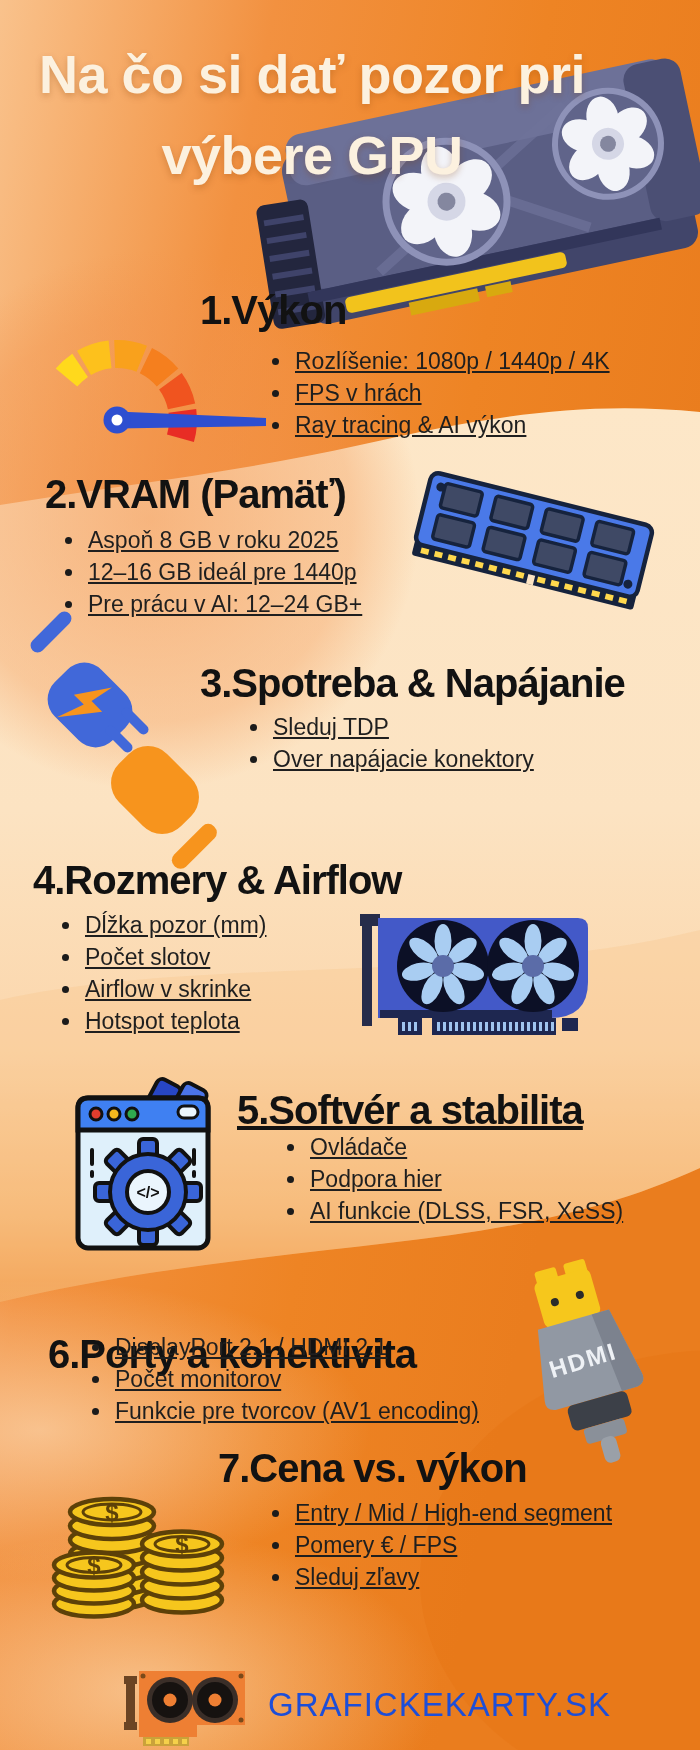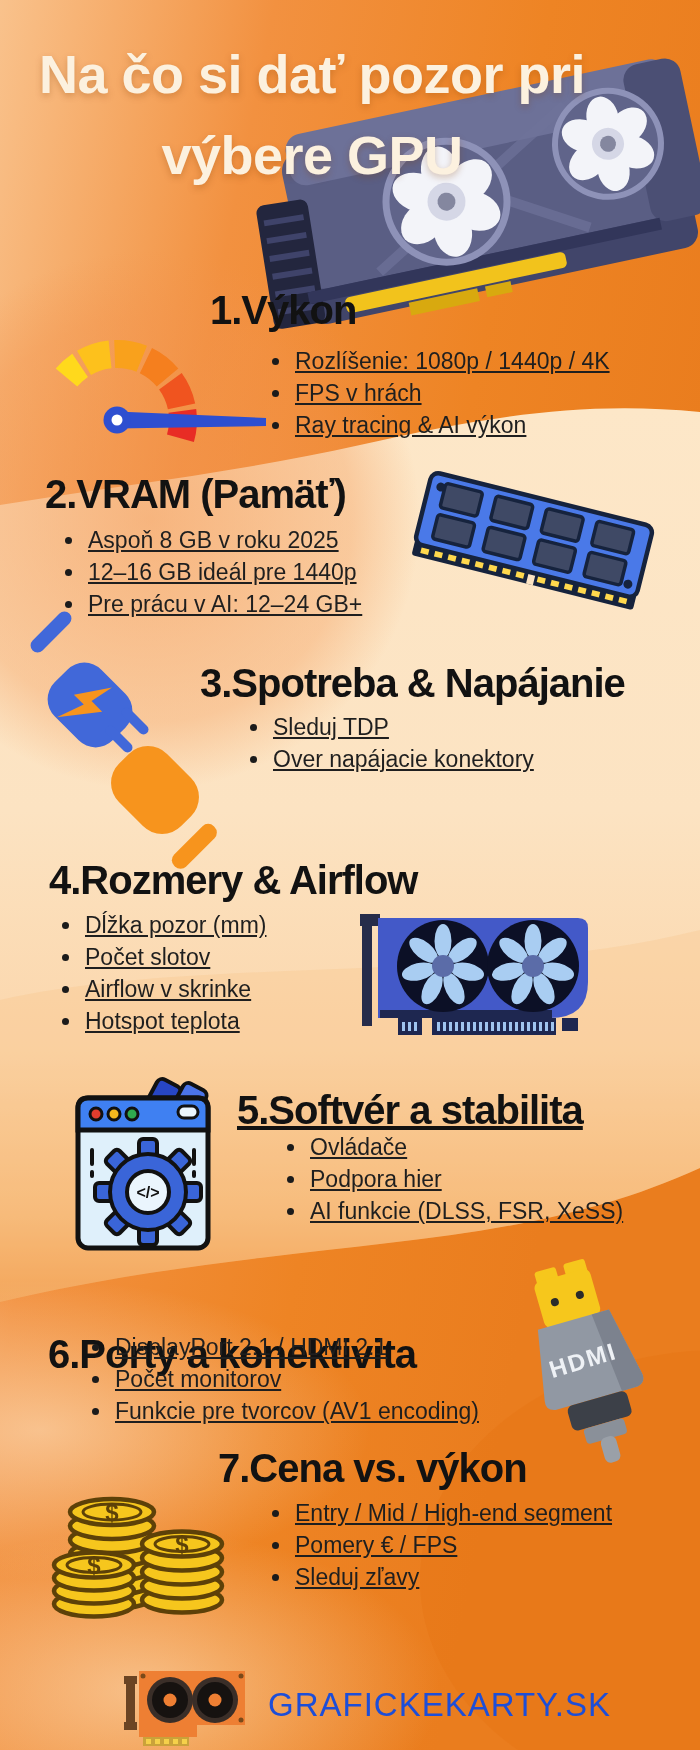--- a/index.html
+++ b/index.html
@@ -19,24 +19,24 @@
   }
   .bullets{
     position:absolute;margin:0;padding:0;list-style:none;z-index:2;
     font-size:23px;color:#1f1f1f;text-decoration:underline;
   }
   .bullets li{position:relative;padding-left:23px;line-height:32px;white-space:nowrap;}
   .bullets li::before{
     content:"";position:absolute;left:0;top:12.5px;width:7px;height:7px;
     border-radius:50%;background:#1b1b1b;
   }
-  #h1s{left:210px;top:288px;}  #b1{left:272px;top:345px;}
+  #h1s{left:200px;top:288px;}  #b1{left:272px;top:345px;}
   #h2s{left:45px;top:472px;}   #b2{left:65px;top:524px;}
   #h3s{left:200px;top:661px;}  #b3{left:250px;top:711px;}
-  #h4s{left:49px;top:858px;}   #b4{left:62px;top:909px;}
+  #h4s{left:33px;top:858px;}   #b4{left:62px;top:909px;}
   #h5s{left:237px;top:1088px;text-decoration:underline;} #b5{left:287px;top:1131px;}
   #h6s{left:48px;top:1332px;}  #b6{left:92px;top:1331px;}
   #h7s{left:218px;top:1446px;} #b7{left:272px;top:1497px;}
   .footer-text{
     position:absolute;left:268px;top:1686px;font-size:33px;color:#1d4ed8;
     letter-spacing:1px;z-index:2;white-space:nowrap;
   }
 </style>
 </head>
 <body>

